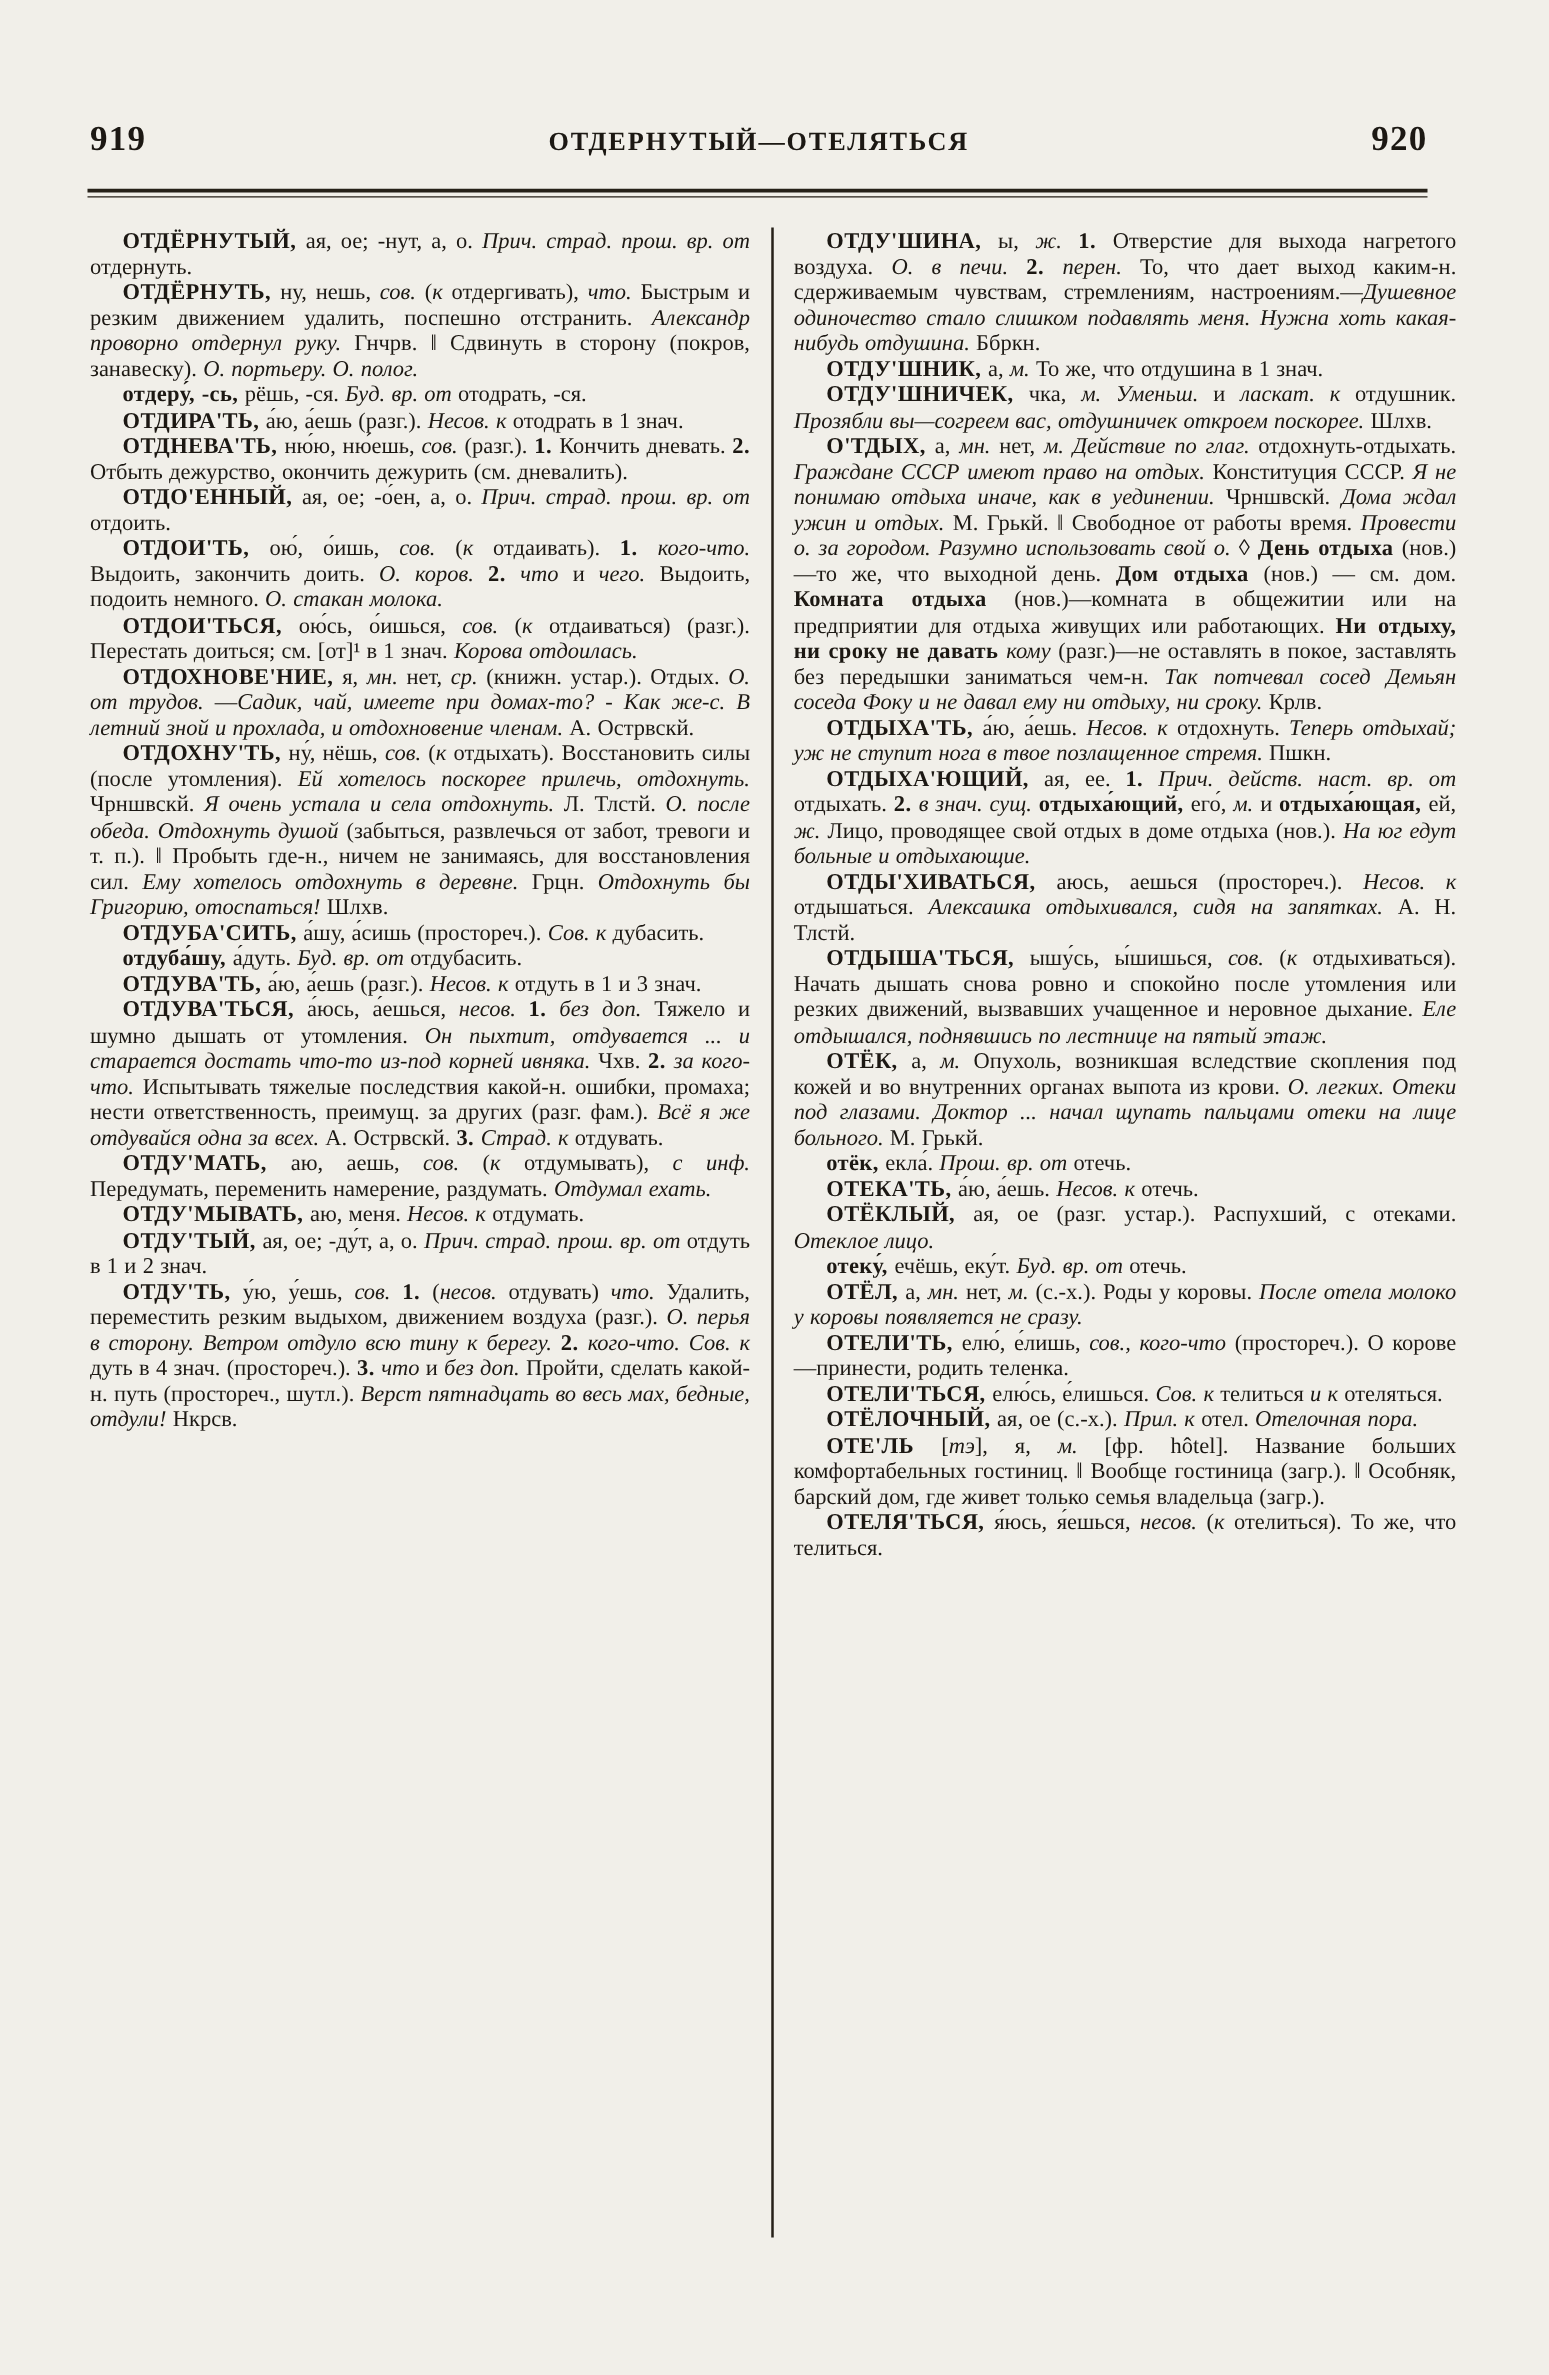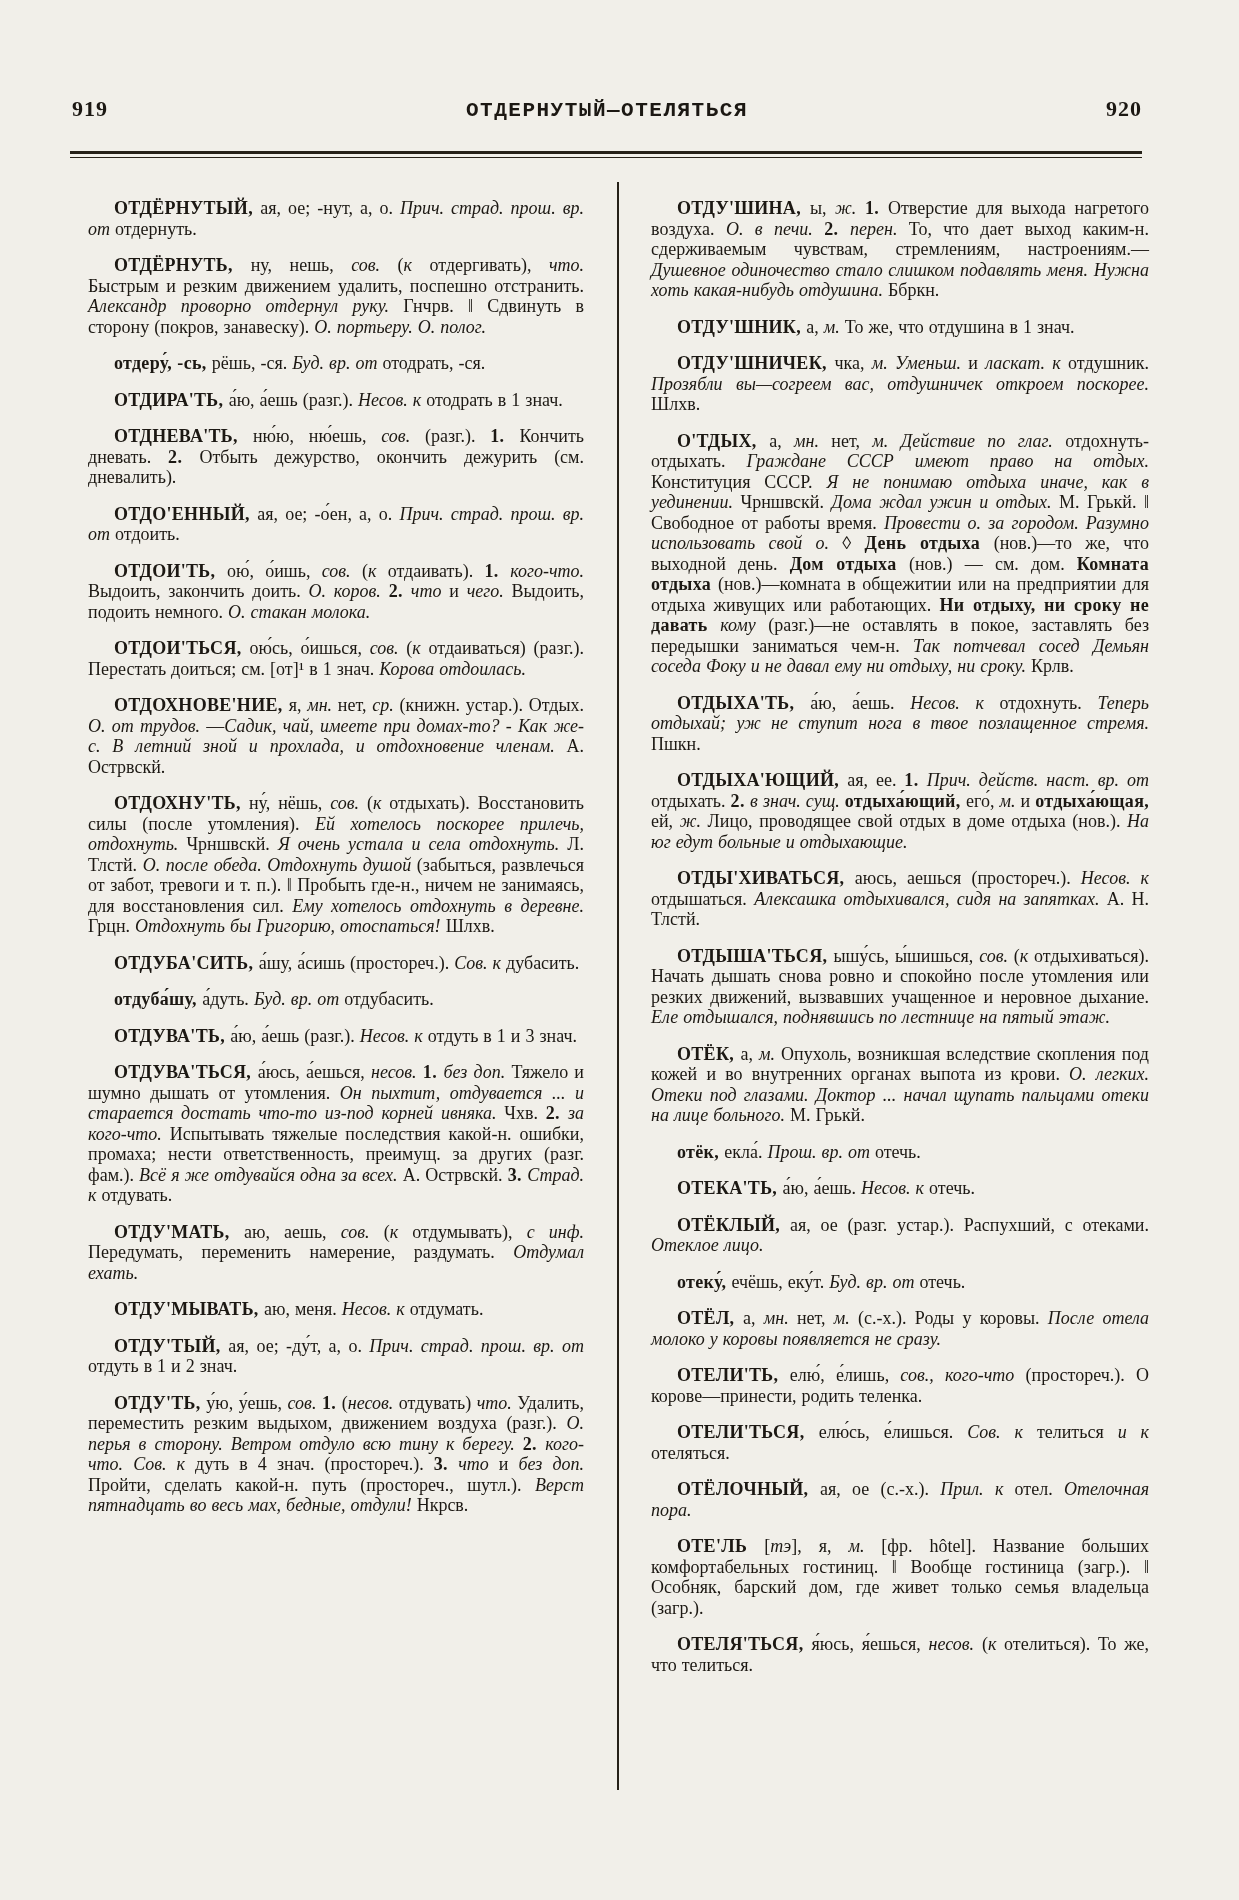--- a/index.html
+++ b/index.html
@@ -19,30 +19,29 @@
   .running-header {
     position: absolute;
     top: 96px;
     left: 72px;
     width: 1070px;
     display: flex;
     justify-content: space-between;
     align-items: baseline;
   }
   .pagenum {
-    font-size: 22px;
+    font-size: 28px;
     font-weight: 700;
     letter-spacing: 1px;
   }
   .header-title {
     font-size: 21px;
     font-weight: 700;
     letter-spacing: 1.5px;
     text-align: center;
-    font-family: Liberation Mono, monospace;
   }
   .header-rule {
     position: absolute;
     top: 151px;
     left: 70px;
     width: 1072px;
     height: 3px;
     border-top: 3px solid #262118;
     border-bottom: 1px solid #262118;
   }
@@ -57,21 +56,21 @@
   .column { width: 528px; }
   .column.right { width: 530px; margin-left: 16px; }
   .col-divider {
     width: 2px;
     height: 1608px;
     margin-left: 17px;
     background: #262118;
     flex: 0 0 auto;
   }
   .entry {
-    margin: 16px;
+    margin: 0;
     text-indent: 26px;
     text-align: justify;
     font-size: 18px;
     line-height: 20.5px;
     word-spacing: 0.5px;
   }
   .entry span { white-space: normal; }
   .b { font-weight: 700; letter-spacing: 0.3px; }
   .i { font-style: italic; }
 </style>

